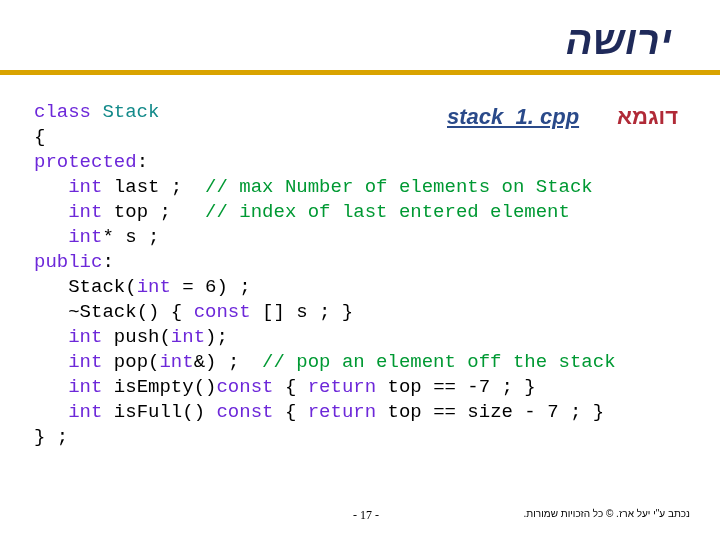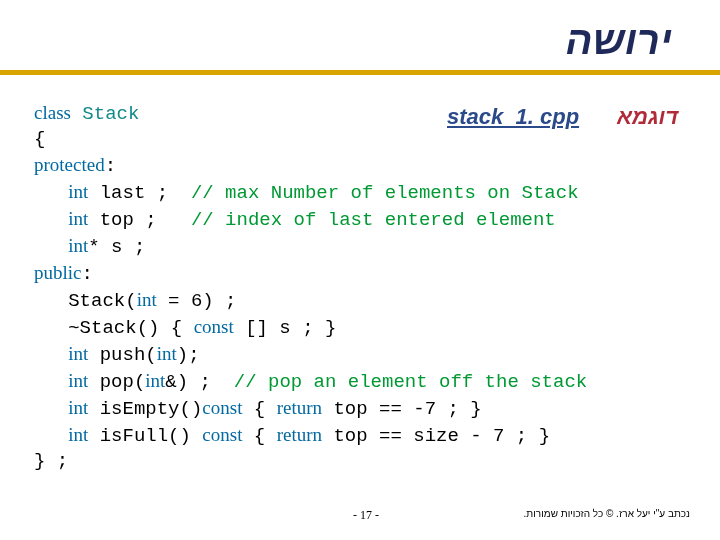--- a/index.html
+++ b/index.html
@@ -45,21 +45,20 @@
     top: 4px;
     height: 1px;
     background: #d9a300;
   }
   .label {
     position: absolute;
     top: 104px;
     right: 42px;
     font-family: Arial, sans-serif;
     font-weight: bold;
-    font-style: italic;
     font-size: 22px;
     color: #b02a37;
     direction: rtl;
   }
   .filelink {
     position: absolute;
     top: 104px;
     left: 424px;
     font-family: Arial, sans-serif;
     font-weight: bold;
@@ -73,21 +72,21 @@
     position: absolute;
     top: 100px;
     left: 34px;
     width: 652px;
     font-family: Consolas, "Courier New", monospace;
     font-size: 19px;
     line-height: 25px;
     color: #000000;
     white-space: pre;
   }
-  .c-blue   { color: #0369a1; font-family: Liberation Serif, serif; }
+  .c-blue   { color: #6d28d9; }
   .c-teal   { color: #138a8a; }
   .c-green  { color: #009933; }
   .c-black  { color: #000000; }
   .footer {
     position: absolute;
     bottom: 14px;
     left: 12px;
     right: 0;
     height: 18px;
   }

